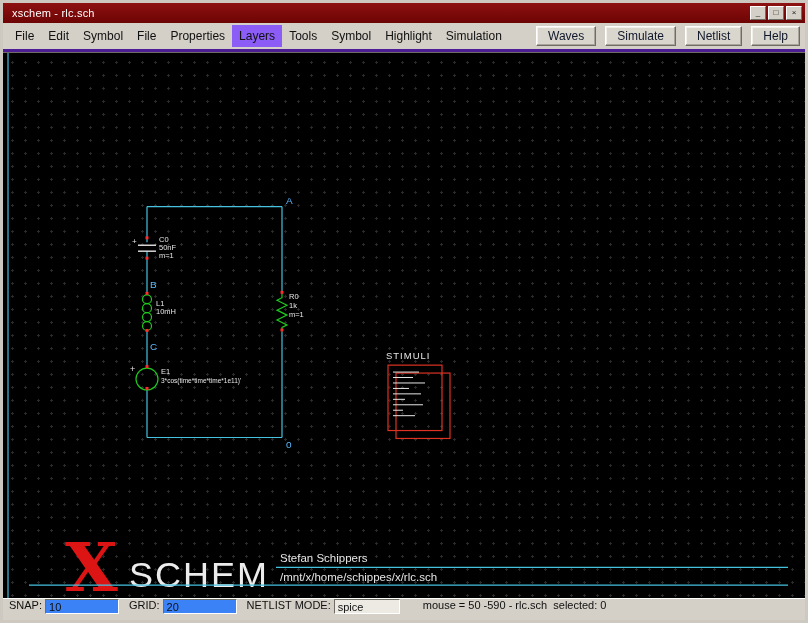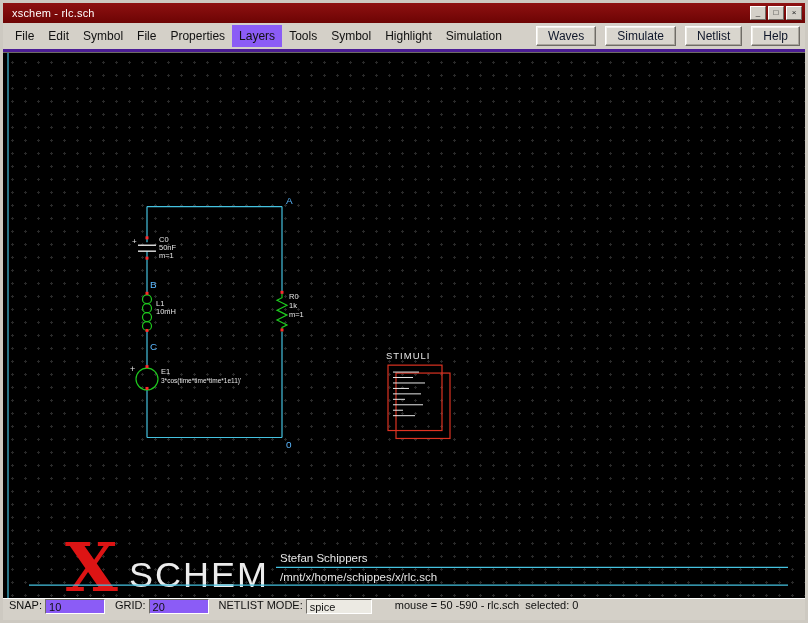--- a/index.html
+++ b/index.html
@@ -56,23 +56,23 @@
   .redbox{stroke:#dd3322;stroke-width:1.2;fill:none;}
   .stimline{stroke:#e8e8e8;stroke-width:1;}
   
   .statusbar{
     flex:0 0 21px;height:21px;display:flex;
     background:#d4d0c8;padding:0 6px;font-size:11px;color:#101010;
     border-top:1px solid #ffffff;
   }
   .sb-label{margin-right:3px;white-space:nowrap;}
   .sb-entry{
-    width:60px;height:15px;box-sizing:border-box;font-size:11px;padding:0 3px;
+    width:74px;height:15px;box-sizing:border-box;font-size:11px;padding:0 3px;
     border:1px solid;border-color:#6f6c66 #ffffff #ffffff #6f6c66;
-    background:#8b5cf6;font-family:inherit;color:#101010;margin-right:10px;
+    background:#3b82f6;font-family:inherit;color:#101010;margin-right:10px;
   }
   .sb-entry.white{background:#eceae3;width:66px;}
   .sb-status{margin-left:13px;white-space:pre;}
 </style>
 </head>
 <body>
 
 <div class="window">
 
   <div class="titlebar">

